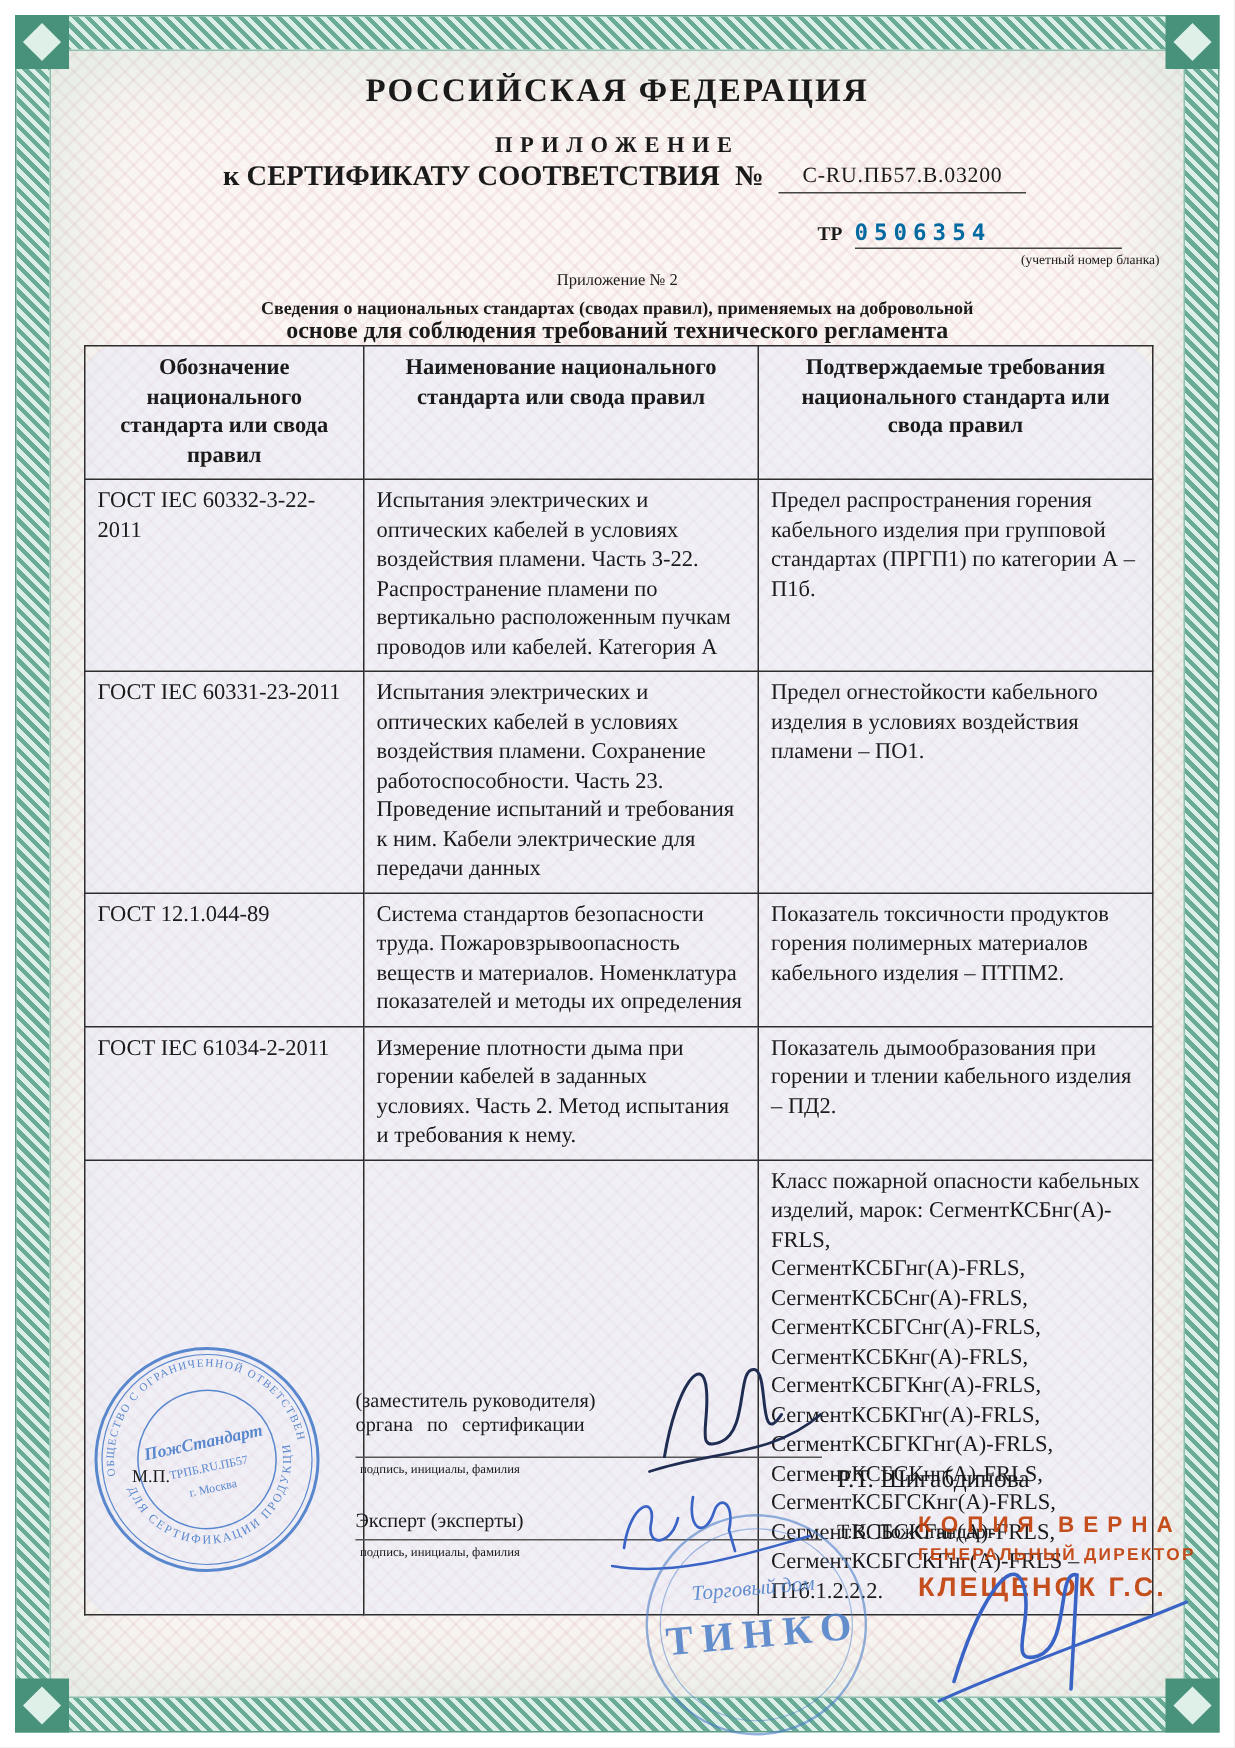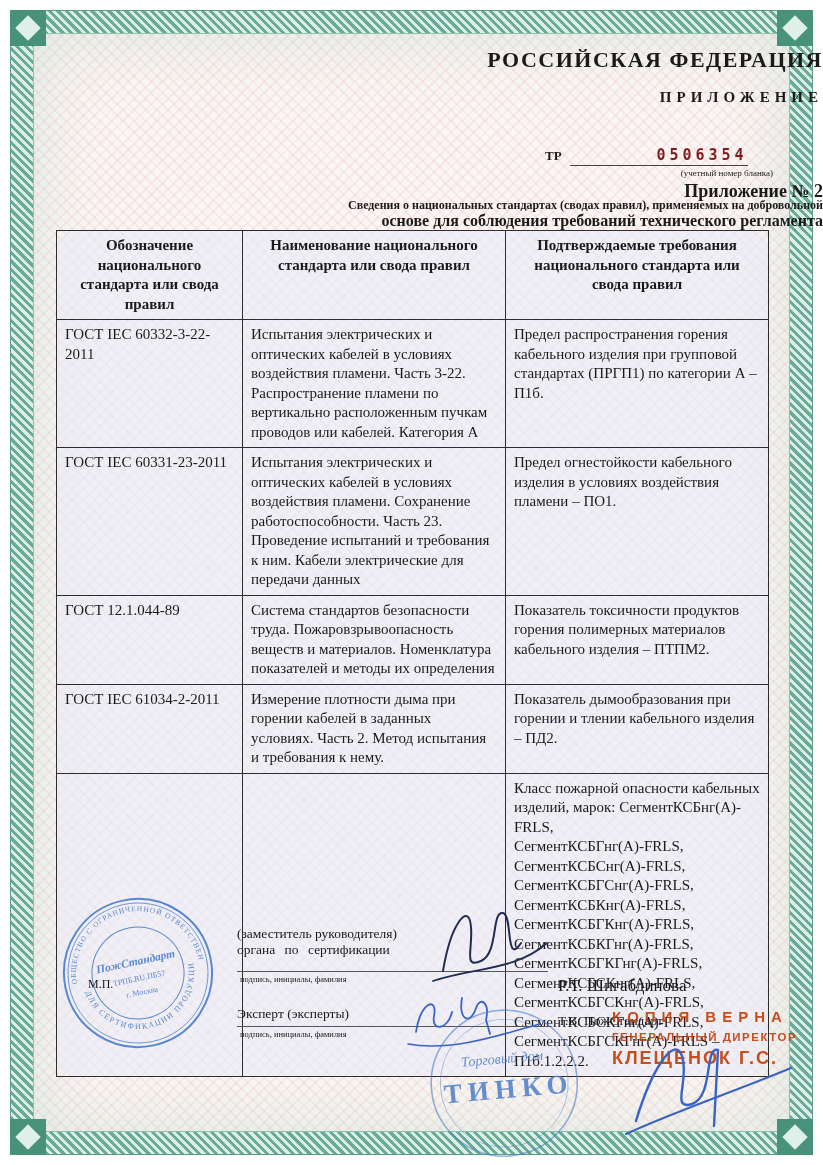--- a/index.html
+++ b/index.html
@@ -22,37 +22,37 @@
       repeating-linear-gradient(45deg, rgba(226,186,192,.20) 0 2px, transparent 2px 8px),
       repeating-linear-gradient(-45deg, rgba(226,186,192,.20) 0 2px, transparent 2px 8px);
     box-shadow: inset 0 0 70px rgba(160,205,186,.35);
   }
   .corner { position:absolute; width:36px; height:36px; background:#48917b; z-index:2; }
   .corner::after { content:""; position:absolute; inset:9px; background:#dff0e9; transform:rotate(45deg); }
   .corner.tl { left:10px; top:10px; } .corner.tr { right:10px; top:10px; }
   .corner.bl { left:10px; bottom:10px; } .corner.br { right:10px; bottom:10px; }
 
   .abs { position:absolute; }
-  .ctr { left:0; right:0; text-align:right; }
+  .ctr { left:0; right:0; text-align:center; }
 
   .t-country { top:47px; font-size:22px; font-weight:bold; letter-spacing:1.5px; }
   .t-annex-word { top:89px; font-size:15px; font-weight:bold; letter-spacing:5px; }
   .cert-row { top:107px; left:60px; right:50px; display:flex; justify-content:center; align-items:flex-end; gap:10px; font-weight:bold; font-size:19px; white-space:nowrap; }
   .cert-number { font-size:14.5px; font-weight:normal; border-bottom:1.2px solid #444; padding:0 16px 2px 16px; letter-spacing:.5px; }
   .cert-kind { top:137px; font-size:10.5px; font-weight:bold; letter-spacing:.5px; }
 
   .tr-row { top:146px; left:545px; width:228px; font-size:13px; font-weight:bold; }
   .blank-num {
-    display:inline-block; width:178px; border-bottom:1px solid #444; text-align:right;
-    color:#7f1d1d; font-family:"DejaVu Sans Mono", monospace; font-size:15px;
+    display:inline-block; width:178px; border-bottom:1px solid #444; text-align:left;
+    color:#0369a1; font-family:"DejaVu Sans Mono", monospace; font-size:15px;
     font-weight:bold; letter-spacing:4px; padding-bottom:1px; margin-left:8px;
   }
   .blank-caption { text-align:right; font-size:9px; font-weight:normal; margin-top:2px; }
 
-  .annex-no   { top:181px; font-size:18px; font-weight:bold; }
+  .annex-no   { top:181px; font-size:11px; font-weight:normal; }
   .annex-sub1 { top:198px; font-size:12px; font-weight:bold; }
   .annex-sub2 { top:212px; font-size:16px; font-weight:bold; }
 
   table.std { position:absolute; left:56px; top:230px; width:712px; border-collapse:collapse; table-layout:fixed;
     font-size:15px; line-height:1.3; background:rgba(231,233,247,.55);border-radius:23px; }
   table.std th, table.std td { border:1px solid #2d2d2d; padding:5px 8px; vertical-align:top; text-align:left; }
   table.std th { text-align:center; font-weight:bold; height:36px; }
   tr.r1 td { height:68px; } tr.r2 td { height:62px; } tr.r3 td { height:50px; }
   tr.r4 td { height:34px; } tr.r5 td { height:188px; }
   td.pre { white-space:pre-line; }
@@ -89,20 +89,25 @@
   <div class="frame"></div>
   <div class="corner tl"></div>
   <div class="corner tr"></div>
   <div class="corner bl"></div>
   <div class="corner br"></div>
   <div class="paper"></div>
 
   <div class="abs ctr t-country">РОССИЙСКАЯ ФЕДЕРАЦИЯ</div>
   <div class="abs ctr t-annex-word">ПРИЛОЖЕНИЕ</div>
 
+  <div class="abs cert-row">
+    <span>к СЕРТИФИКАТУ СООТВЕТСТВИЯ</span>
+    <span>№</span>
+    <span class="cert-number">C-RU.ПБ57.В.03200</span>
+  </div>
 
   <div class="abs tr-row">
     <span>ТР</span><span class="blank-num">0506354</span>
     <div class="blank-caption">(учетный номер бланка)</div>
   </div>
 
   <div class="abs ctr annex-no">Приложение № 2</div>
   <div class="abs ctr annex-sub1">Сведения о национальных стандартах (сводах правил), применяемых на добровольной</div>
   <div class="abs ctr annex-sub2">основе для соблюдения требований технического регламента</div>
 

